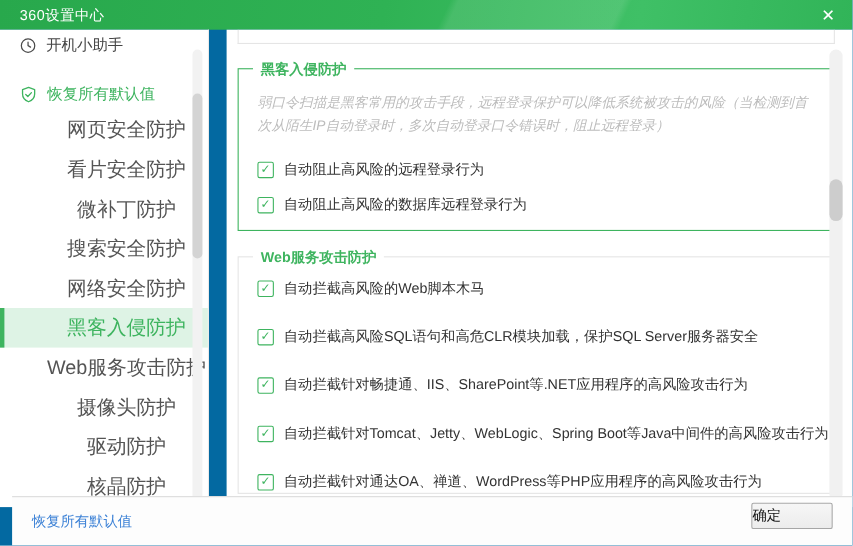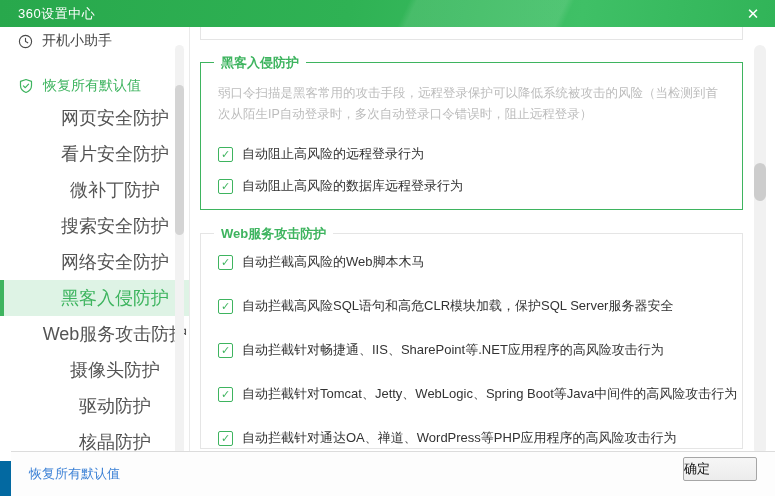--- a/index.html
+++ b/index.html
@@ -19,21 +19,21 @@
     display:flex;align-items:center;
   }
   .titlebar .title{color:#fff;font-size:13px;margin-left:18px;letter-spacing:.5px;}
   .close-btn{
     position:absolute;right:6px;top:0;width:32px;height:27px;
     display:flex;align-items:center;justify-content:center;
     color:#fff;font-size:15px;cursor:pointer;
   }
 
   
-  .bodyrow{position:absolute;top:27px;left:0;right:0;bottom:35px;display:flex;}
+  .bodyrow{position:absolute;top:27px;left:0;right:0;bottom:35px;display:flex;gap:16px;}
 
   
   .sidebar{width:190px;position:relative;box-sizing:border-box;border-right:1px solid #eaeaea;background:#fff;flex:none;}
   .side-item-top{
     height:28px;display:flex;align-items:center;gap:9px;
     padding-left:18px;font-size:14px;color:#454545;cursor:pointer;
   }
   .side-item-top.green{color:#3eb45f;margin-top:17px;}
   .side-item-sub{
     height:36px;display:flex;align-items:center;
@@ -59,21 +59,21 @@
     border:1px solid #e5e5e5;border-top:none;background:#fff;
   }
   .fieldset{position:absolute;left:10px;width:543px;box-sizing:border-box;background:#fff;}
   .fieldset.highlight{top:35px;height:148px;border:1px solid #3eb45f;}
   .fieldset.normal{top:206px;height:216px;border:1px solid #e5e5e5;}
   .legend{
     position:absolute;top:-9px;left:13px;background:#fff;padding:0 7px;
     font-size:13px;font-weight:bold;color:#3eb45f;white-space:nowrap;
   }
   .desc{
-    margin:20px 16px 0 17px;font-size:12.5px;color:#bcbcbc;line-height:21px;
+    margin:20px 16px 0 17px;font-size:12.5px;color:#bcbcbc;line-height:21px;font-style:italic;
   }
   .cbrow{display:flex;align-items:center;margin-left:17px;gap:9px;}
   .fs1-row1{margin-top:20px;}
   .fs1-row2{margin-top:14px;}
   .fs2-row1{margin-top:19px;}
   .fs2-rowN{margin-top:26px;}
   .checkbox{
     width:15px;height:15px;box-sizing:border-box;flex:none;
     border:1px solid #3eb45f;border-radius:2px;background:#fff;
     display:flex;align-items:center;justify-content:center;

